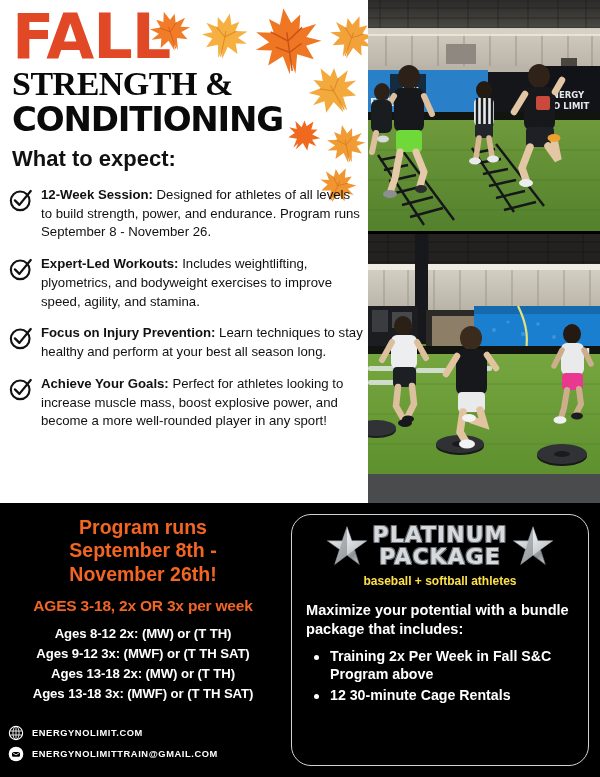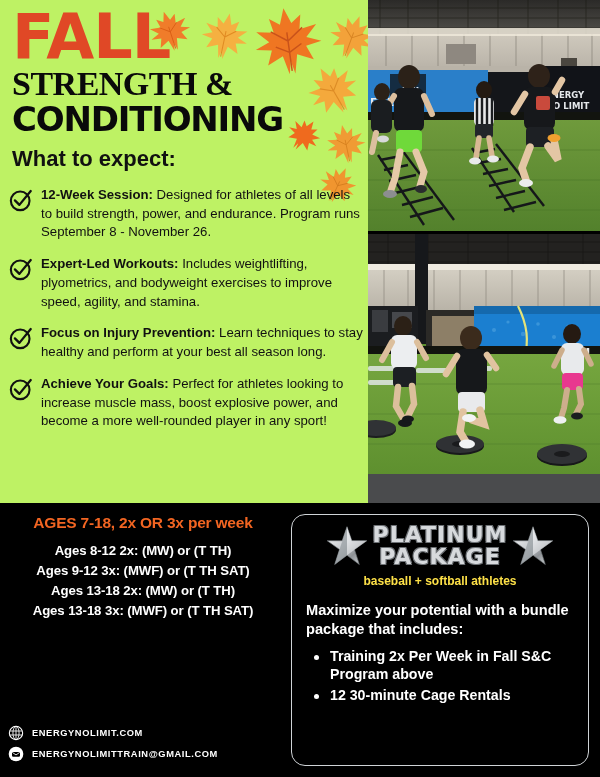--- a/index.html
+++ b/index.html
@@ -1,21 +1,21 @@
 <!DOCTYPE html>
 <html><head>
 <meta charset="utf-8">
 <style>
   html,body{margin:0;padding:0;background:#000;}
   body{width:600px;height:777px;overflow:hidden;font-family:"Liberation Sans",sans-serif;}
   .flyer{position:relative;width:600px;height:777px;background:#000;overflow:hidden;}
 
   
   .top{position:absolute;left:0;top:0;width:600px;height:503px;}
-  .top-left{position:absolute;left:0;top:0;width:368px;height:625px;background:#bef264;overflow:hidden;}
+  .top-left{position:absolute;left:0;top:0;width:368px;height:625px;background:#ffffff;overflow:hidden;}
   .top-right{position:absolute;left:368px;top:0;width:232px;height:505px;background:#111;overflow:hidden;}
 
   
   .leaf{position:absolute;pointer-events:none;}
   .leaf svg{display:block;}
 
   
   .headline{position:absolute;left:12px;top:8px;width:356px;z-index:3;}
   .h-fall{font-family:"DejaVu Sans",sans-serif;font-weight:bold;font-size:62px;line-height:0.92;
           color:#e04826;letter-spacing:-1px;margin:0;}
@@ -52,21 +52,21 @@
         color:#fff;line-height:1.52;letter-spacing:-0.1px;}
 
   .contact{position:absolute;left:8px;bottom:10px;width:276px;}
   .crow{display:flex;align-items:center;margin-bottom:5px;}
   .cicon{flex:0 0 auto;width:16px;height:16px;margin-right:8px;}
   .ctxt{font-family:"Liberation Sans",sans-serif;font-weight:bold;font-size:9.3px;color:#fff;
         letter-spacing:0.6px;}
 
   
   .card{position:absolute;left:291px;top:11px;width:298px;height:252px;
-        border:1.6px solid #cfd3d6;border-radius:14px;background:#000;box-sizing:border-box;
+        border:1.6px solid #cfd3d6;border-radius:20px;background:#000;box-sizing:border-box;
         overflow:hidden;}
   .card-head{display:flex;align-items:center;justify-content:center;margin-top:9px;}
   .star{flex:0 0 auto;width:44px;height:44px;}
   .plat-words{margin:0 4px;text-align:center;}
   .plat1,.plat2{font-family:"DejaVu Sans",sans-serif;font-weight:bold;font-size:22px;line-height:1.0;
         color:#d7dadd;letter-spacing:1px;
         text-shadow:-1px -1px 0 #6e7276, 1px -1px 0 #6e7276, -1px 1px 0 #6e7276, 1px 1px 0 #6e7276,
                     0 2px 2px rgba(0,0,0,.9);}
   .plat-sub{font-family:"Liberation Sans",sans-serif;font-weight:bold;font-size:12px;color:#fde047;
         text-align:center;margin-top:6px;}
@@ -410,21 +410,24 @@
             <path d="M216 116 L223 130" stroke="#cdae8c" stroke-width="5.5" stroke-linecap="round"></path>
           </g>
         </svg>
       </div>
     </div>
   </div>
 
   <div class="bottom">
 
     <div class="bl">
-      <div class="ages-head">AGES 7-18, 2x OR 3x per week</div>
+      <div class="prog" style="white-space:pre-line;">Program runs
+September 8th -
+November 26th!</div>
+      <div class="ages-head">AGES 3-18, 2x OR 3x per week</div>
       <div class="ages-list">
         <div>Ages 8-12 2x: (MW) or (T TH)</div>
         <div>Ages 9-12 3x: (MWF) or (T TH SAT)</div>
         <div>Ages 13-18 2x: (MW) or (T TH)</div>
         <div>Ages 13-18 3x: (MWF) or (T TH SAT)</div>
       </div>
 
       <div class="contact">
         <div class="crow">
           <span class="cicon">

